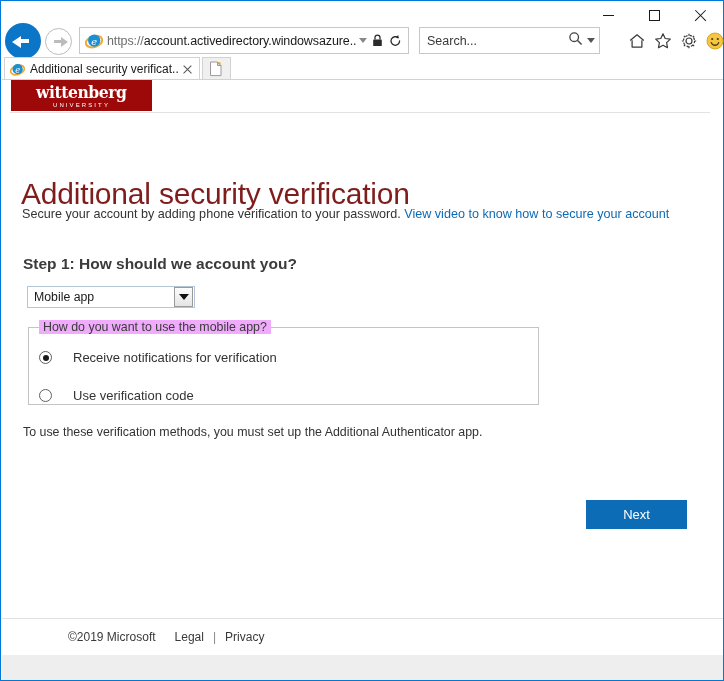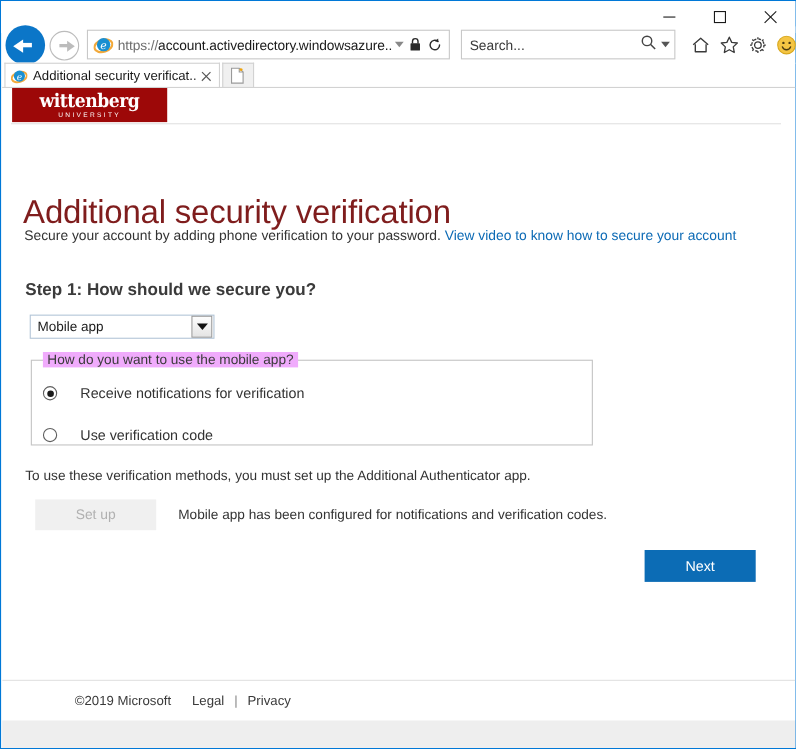--- a/index.html
+++ b/index.html
@@ -116,21 +116,21 @@
     width: 0; height: 0;
     border-left: 4px solid transparent;
     border-right: 4px solid transparent;
     border-top: 5px solid #888;
   }
   .lock-icon { flex: 0 0 auto; margin-right: 6px; display:flex; align-items:center; }
   .refresh-icon { flex: 0 0 auto; margin-right: 2px; display:flex; align-items:center; cursor:pointer; }
 
   #search-bar {
     position: absolute; left: 417px; top: 3px;
-    width: 195px; height: 27px;
+    width: 181px; height: 27px;
     border: 1px solid #c8c8c8;
     background: #ffffff;
     display: flex; align-items: center;
     padding: 0 4px 0 7px;
   }
   #search-text {
     flex: 1 1 auto; font-size: 12.5px; color: #3a3a3a;
     white-space: nowrap; overflow: hidden;
   }
   .search-caret {
@@ -488,21 +488,21 @@
       <div id="logo-sub">UNIVERSITY</div>
     </div>
     <div id="logo-divider"></div>
 
     <h1 id="page-title">Additional security verification</h1>
 
     <div id="subtitle-row">
       <span>Secure your account by adding phone verification to your password. </span><a id="subtitle-link">View video to know how to secure your account</a>
     </div>
 
-    <div id="step-heading">Step 1: How should we secure you?</div>
+    <div id="step-heading">Step 1: How should we account you?</div>
 
     <div id="contact-select-wrap">
       <span id="contact-select-value">Mobile app</span>
       <span id="contact-select-button">
         <span class="chev"></span>
       </span>
     </div>
 
     <div id="mobile-fieldset">
       <div id="mobile-legend">How do you want to use the mobile app?</div>
@@ -513,24 +513,20 @@
       </div>
 
       <div class="radio-row" id="radio-row-2">
         <span class="radio-mark"></span>
         <span class="radio-label">Use verification code</span>
       </div>
     </div>
 
     <div id="authenticator-note">To use these verification methods, you must set up the Additional Authenticator app.</div>
 
-    <div id="setup-row">
-      <button id="setup-button" disabled="">Set up</button>
-      <span id="setup-status">Mobile app has been configured for notifications and verification codes.</span>
-    </div>
 
     <button id="next-button">Next</button>
 
     <div id="footer-divider"></div>
     <div id="footer">
       <span class="copy">©2019 Microsoft</span>
       <a class="footer-link">Legal</a>
       <span class="sep">|</span>
       <a class="footer-link">Privacy</a>
     </div>

